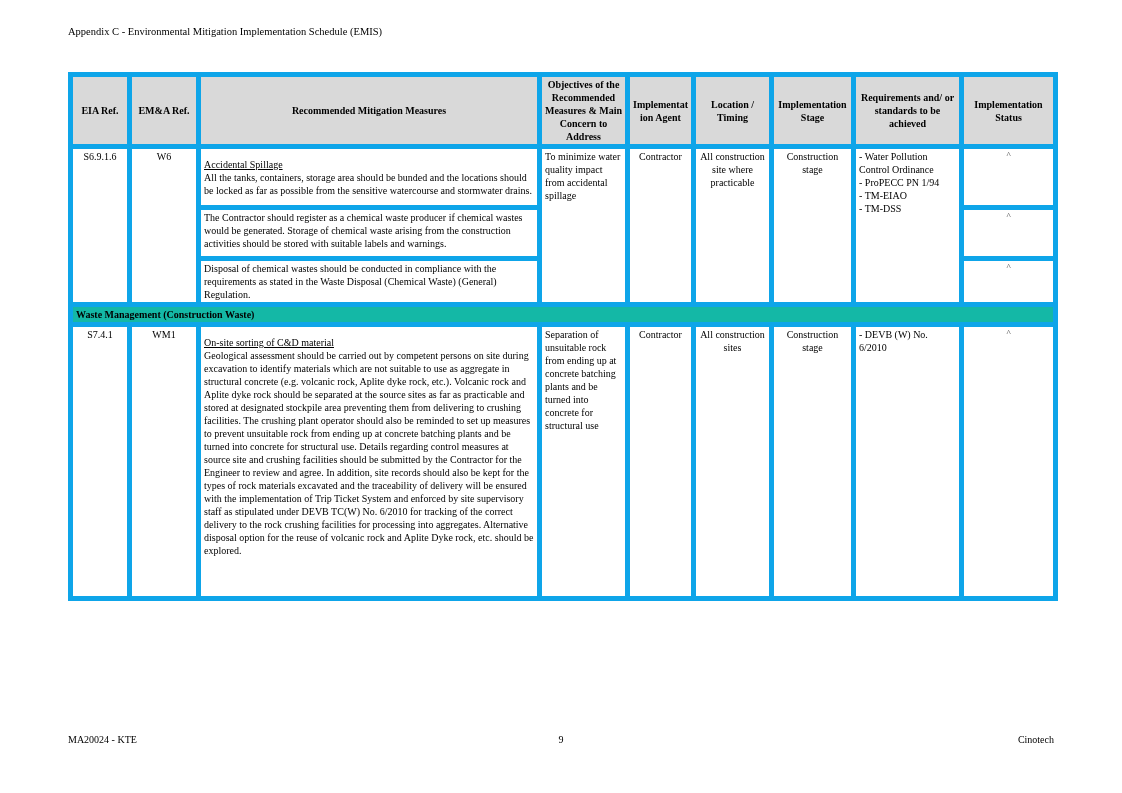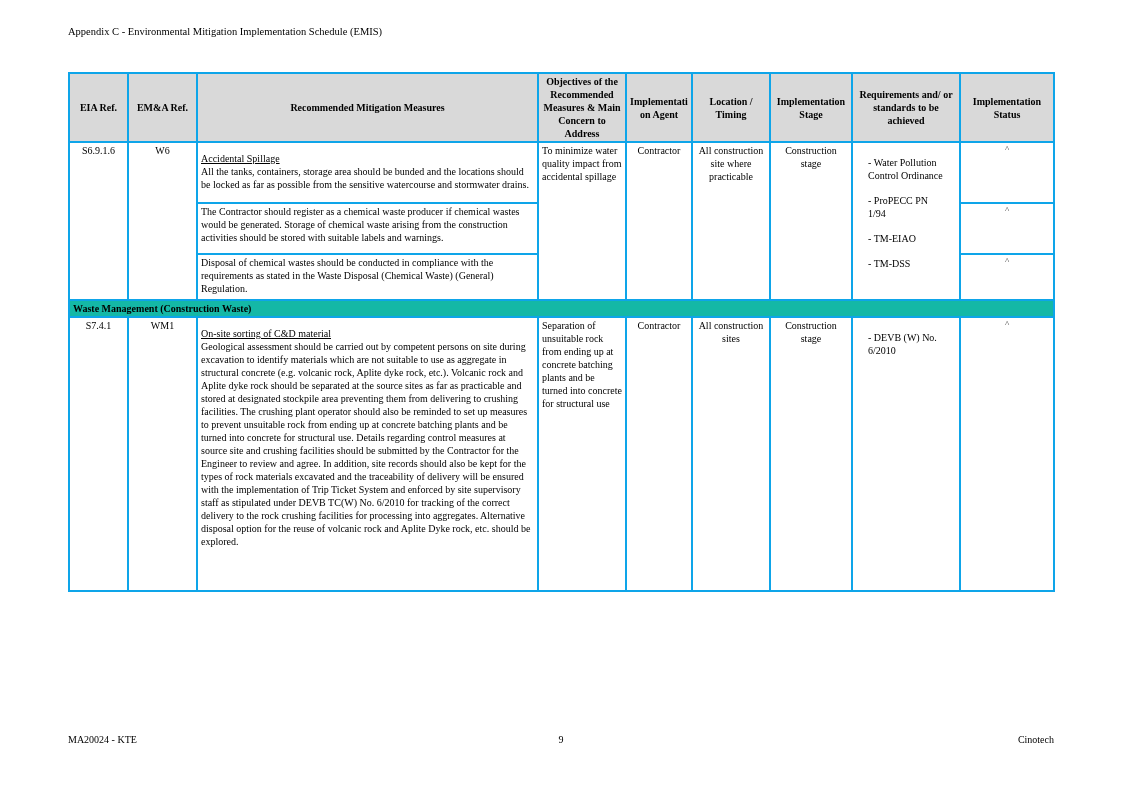--- a/index.html
+++ b/index.html
@@ -22,21 +22,21 @@
     position: absolute;
     left: 68px; top: 72px;
     width: 986px;
     border-collapse: collapse;
     table-layout: fixed;
     border: 2px solid #000;
     font-size: 10px;
     line-height: 1.3;
   }
   table.emis th, table.emis td {
-    border: 2px solid #0ea5e9;
+    border: 5px solid #0ea5e9;
     vertical-align: top;
     padding: 1px 3px;
     overflow: hidden;
   }
   table.emis th {
     background: #d9d9d9;
     font-weight: bold;
     text-align: center;
     vertical-align: middle;
     padding: 1px 2px;
@@ -57,21 +57,21 @@
     font-size: 10px;
     padding: 0 3px;
   }
   .m-title { text-decoration: underline; margin-top: 8px; }
   td.status-cell {
     text-align: center;
     font-size: 9px;
     color: #333;
     padding-top: 2px;
   }
-  .req-line { margin: 12px; }
+  .req-line { margin: 0; }
   .footer {
     position: absolute;
     left: 68px; top: 734px;
     width: 986px;
     display: grid;
     grid-template-columns: 1fr auto 1fr;
     font-size: 10px;
     font-family: Liberation Serif, serif;
   }
   .footer .f-left  { text-align: left; }

